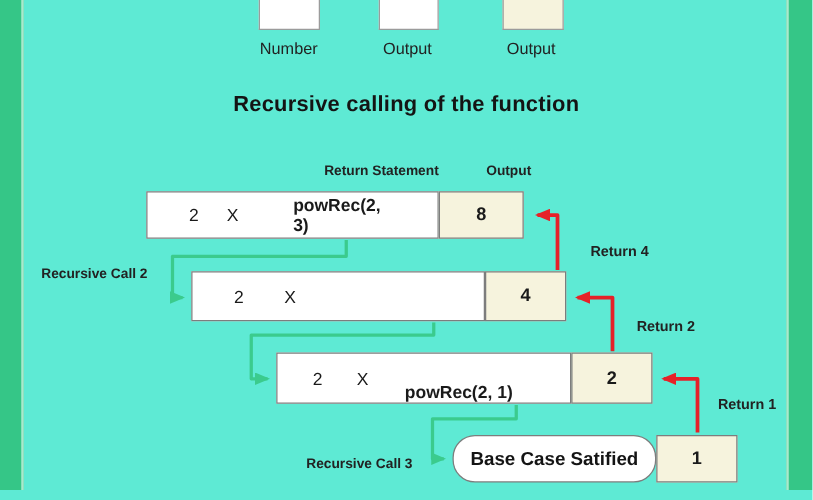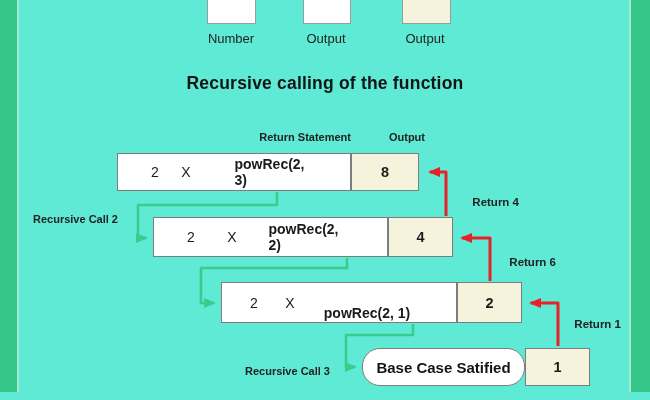--- a/index.html
+++ b/index.html
@@ -57,39 +57,38 @@
   <div class="frame" style="left:117px;top:153px;width:234px;height:38px;">
     <span class="tok" style="left:37px;">2</span>
     <span class="tok" style="left:68px;">X</span>
     <span class="tok call" style="left:155px;">powRec(2, 3)</span>
   </div>
   <div class="outbox" style="left:351px;top:153px;width:68px;height:38px;">8</div>
 
   <div class="frame" style="left:153px;top:217px;width:235px;height:40px;">
     <span class="tok" style="left:37px;">2</span>
     <span class="tok" style="left:78px;">X</span>
-    <span class="tok call" style="left:154px;">powRec(2, 2)</span>
   </div>
   <div class="outbox" style="left:388px;top:217px;width:65px;height:40px;">4</div>
 
   <div class="frame" style="left:221px;top:282px;width:236px;height:41px;">
     <span class="tok" style="left:32px;">2</span>
     <span class="tok" style="left:68px;">X</span>
     <span class="tok call" style="left:145px;margin-top:10px;">powRec(2, 1)</span>
   </div>
   <div class="outbox" style="left:457px;top:282px;width:65px;height:41px;">2</div>
 
   <div class="frame base" style="left:362px;top:348px;width:163px;height:38px;">Base Case Satified</div>
   <div class="outbox" style="left:525px;top:348px;width:65px;height:38px;">1</div>
 
   <div class="small-label" style="left:28px;top:213px;width:90px;">Recursive Call 2</div>
   <div class="small-label" style="left:240px;top:349px;width:90px;margin-top:16px;">Recursive Call 3</div>
 
   <div class="small-label" style="left:463px;top:196px;width:56px;font-size:11.5px;">Return 4</div>
-  <div class="small-label" style="left:500px;top:256px;width:56px;font-size:11.5px;">Return 6</div>
+  <div class="small-label" style="left:500px;top:256px;width:56px;font-size:11.5px;">Return 2</div>
   <div class="small-label" style="left:565px;top:318px;width:56px;font-size:11.5px;">Return 1</div>
 
   <svg class="wires" width="650" height="400" viewBox="0 0 650 400">
     <defs>
       <marker id="ah-green" markerUnits="userSpaceOnUse" markerWidth="12" markerHeight="10" refX="10" refY="5" orient="auto">
         <path d="M0,0 L12,5 L0,10 Z" fill="#3bcb8d"></path>
       </marker>
       <marker id="ah-red" markerUnits="userSpaceOnUse" markerWidth="12" markerHeight="10" refX="10" refY="5" orient="auto">
         <path d="M0,0 L12,5 L0,10 Z" fill="#e62128"></path>
       </marker>

